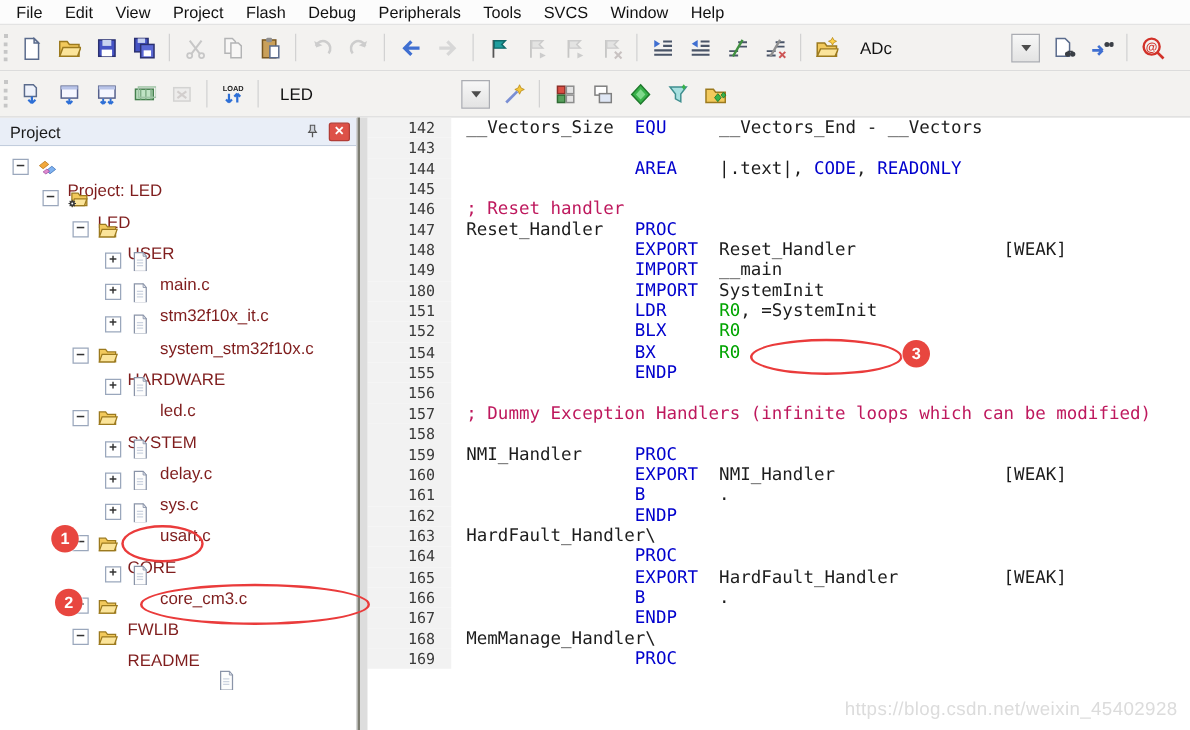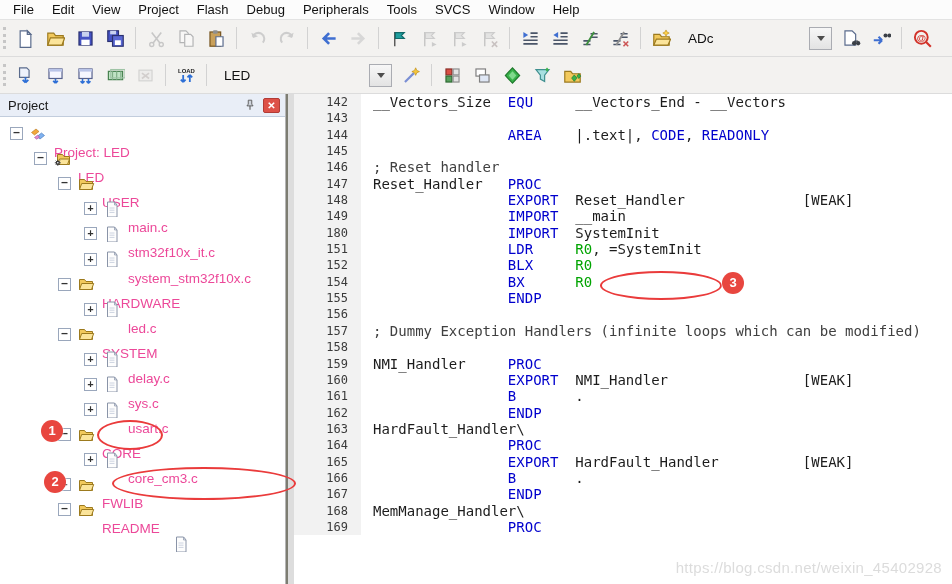--- a/index.html
+++ b/index.html
@@ -40,41 +40,41 @@
           display:flex;align-items:center;justify-content:center;}
   .closebtn{width:17px;height:15px;border:1px solid #b23c36;background:#dd5148;border-radius:2px;
             color:#fff;font:bold 10px/13px "Liberation Sans",sans-serif;text-align:center;padding:0;}
   .ptree{flex:1;padding:4px 0 0 0;overflow:hidden;background:#fff;}
   .trow{height:25.1px;display:flex;align-items:center;}
   .texp{width:11px;height:11px;flex:none;border:1px solid #9aa7bc;background:#fff;
         font:bold 10px/9px "DejaVu Sans Mono",monospace;text-align:center;color:#333;margin-right:6px;}
   .texp.none{visibility:hidden;}
   .ticon{width:18px;height:16px;flex:none;margin-right:7px;}
   .ticon svg{width:18px;height:16px;}
-  .tlabel{font-size:13.5px;color:#ec4899;white-space:nowrap;margin-top:38px;}
+  .tlabel{font-size:13.5px;color:#7f1d1d;white-space:nowrap;margin-top:38px;}
 
   
   .editor{flex:1;min-width:0;display:flex;flex-direction:column;background:#fff;}
   .tabbar{height:28px;flex:none;background:#f4f2ec;border-bottom:2px solid #7d7d72;
           display:flex;align-items:flex-end;padding-left:9px;}
   .tab{height:25px;display:flex;align-items:center;gap:6px;padding:0 16px 0 8px;
        background:linear-gradient(#f7f2da,#dbd2a2);border:1px solid #94907a;border-bottom:none;
        border-radius:3px 3px 0 0;}
   .tab svg{width:13px;height:15px;}
   .tab-label{font-weight:bold;font-size:13px;text-decoration:underline;color:#101010;white-space:nowrap;}
   .codewrap{flex:1;border-left:2px solid #7d7d72;position:relative;overflow:hidden;
             font-family:"DejaVu Sans Mono","Liberation Mono",monospace;}
   .codewrap::before{content:"";position:absolute;left:0;top:0;bottom:0;width:6px;background:#dddddd;}
   .cl{display:flex;height:16.35px;white-space:pre;}
   .ln{width:54px;flex:none;margin-left:6px;text-align:right;padding-right:13px;background:#f2f2f2;
       color:#3a3a3a;font-size:12px;line-height:16.35px;}
   .ct{padding-left:12px;font-size:14px;line-height:16.35px;color:#1c1c1c;}
   .ct .d{color:#0000cd;}
   .ct .r{color:#00a400;}
-  .ct .c{color:#404040;}
+  .ct .c{color:#be185d;}
   .ct .t{color:#1c1c1c;}
 
   
   .overlay{position:absolute;inset:0;pointer-events:none;z-index:50;}
   .badge{position:absolute;width:22px;height:22px;border-radius:50%;background:#e8463f;
          color:#fff;font:bold 13px/22px "Liberation Sans",sans-serif;text-align:center;
          box-shadow:0 0 0 1px rgba(255,255,255,.4);}
   .rellipse{position:absolute;border:2px solid #ea3b3b;border-radius:50%;}
   .watermark{position:absolute;right:10px;bottom:8px;font-size:15px;color:#dcdcdc;
              letter-spacing:.3px;}

